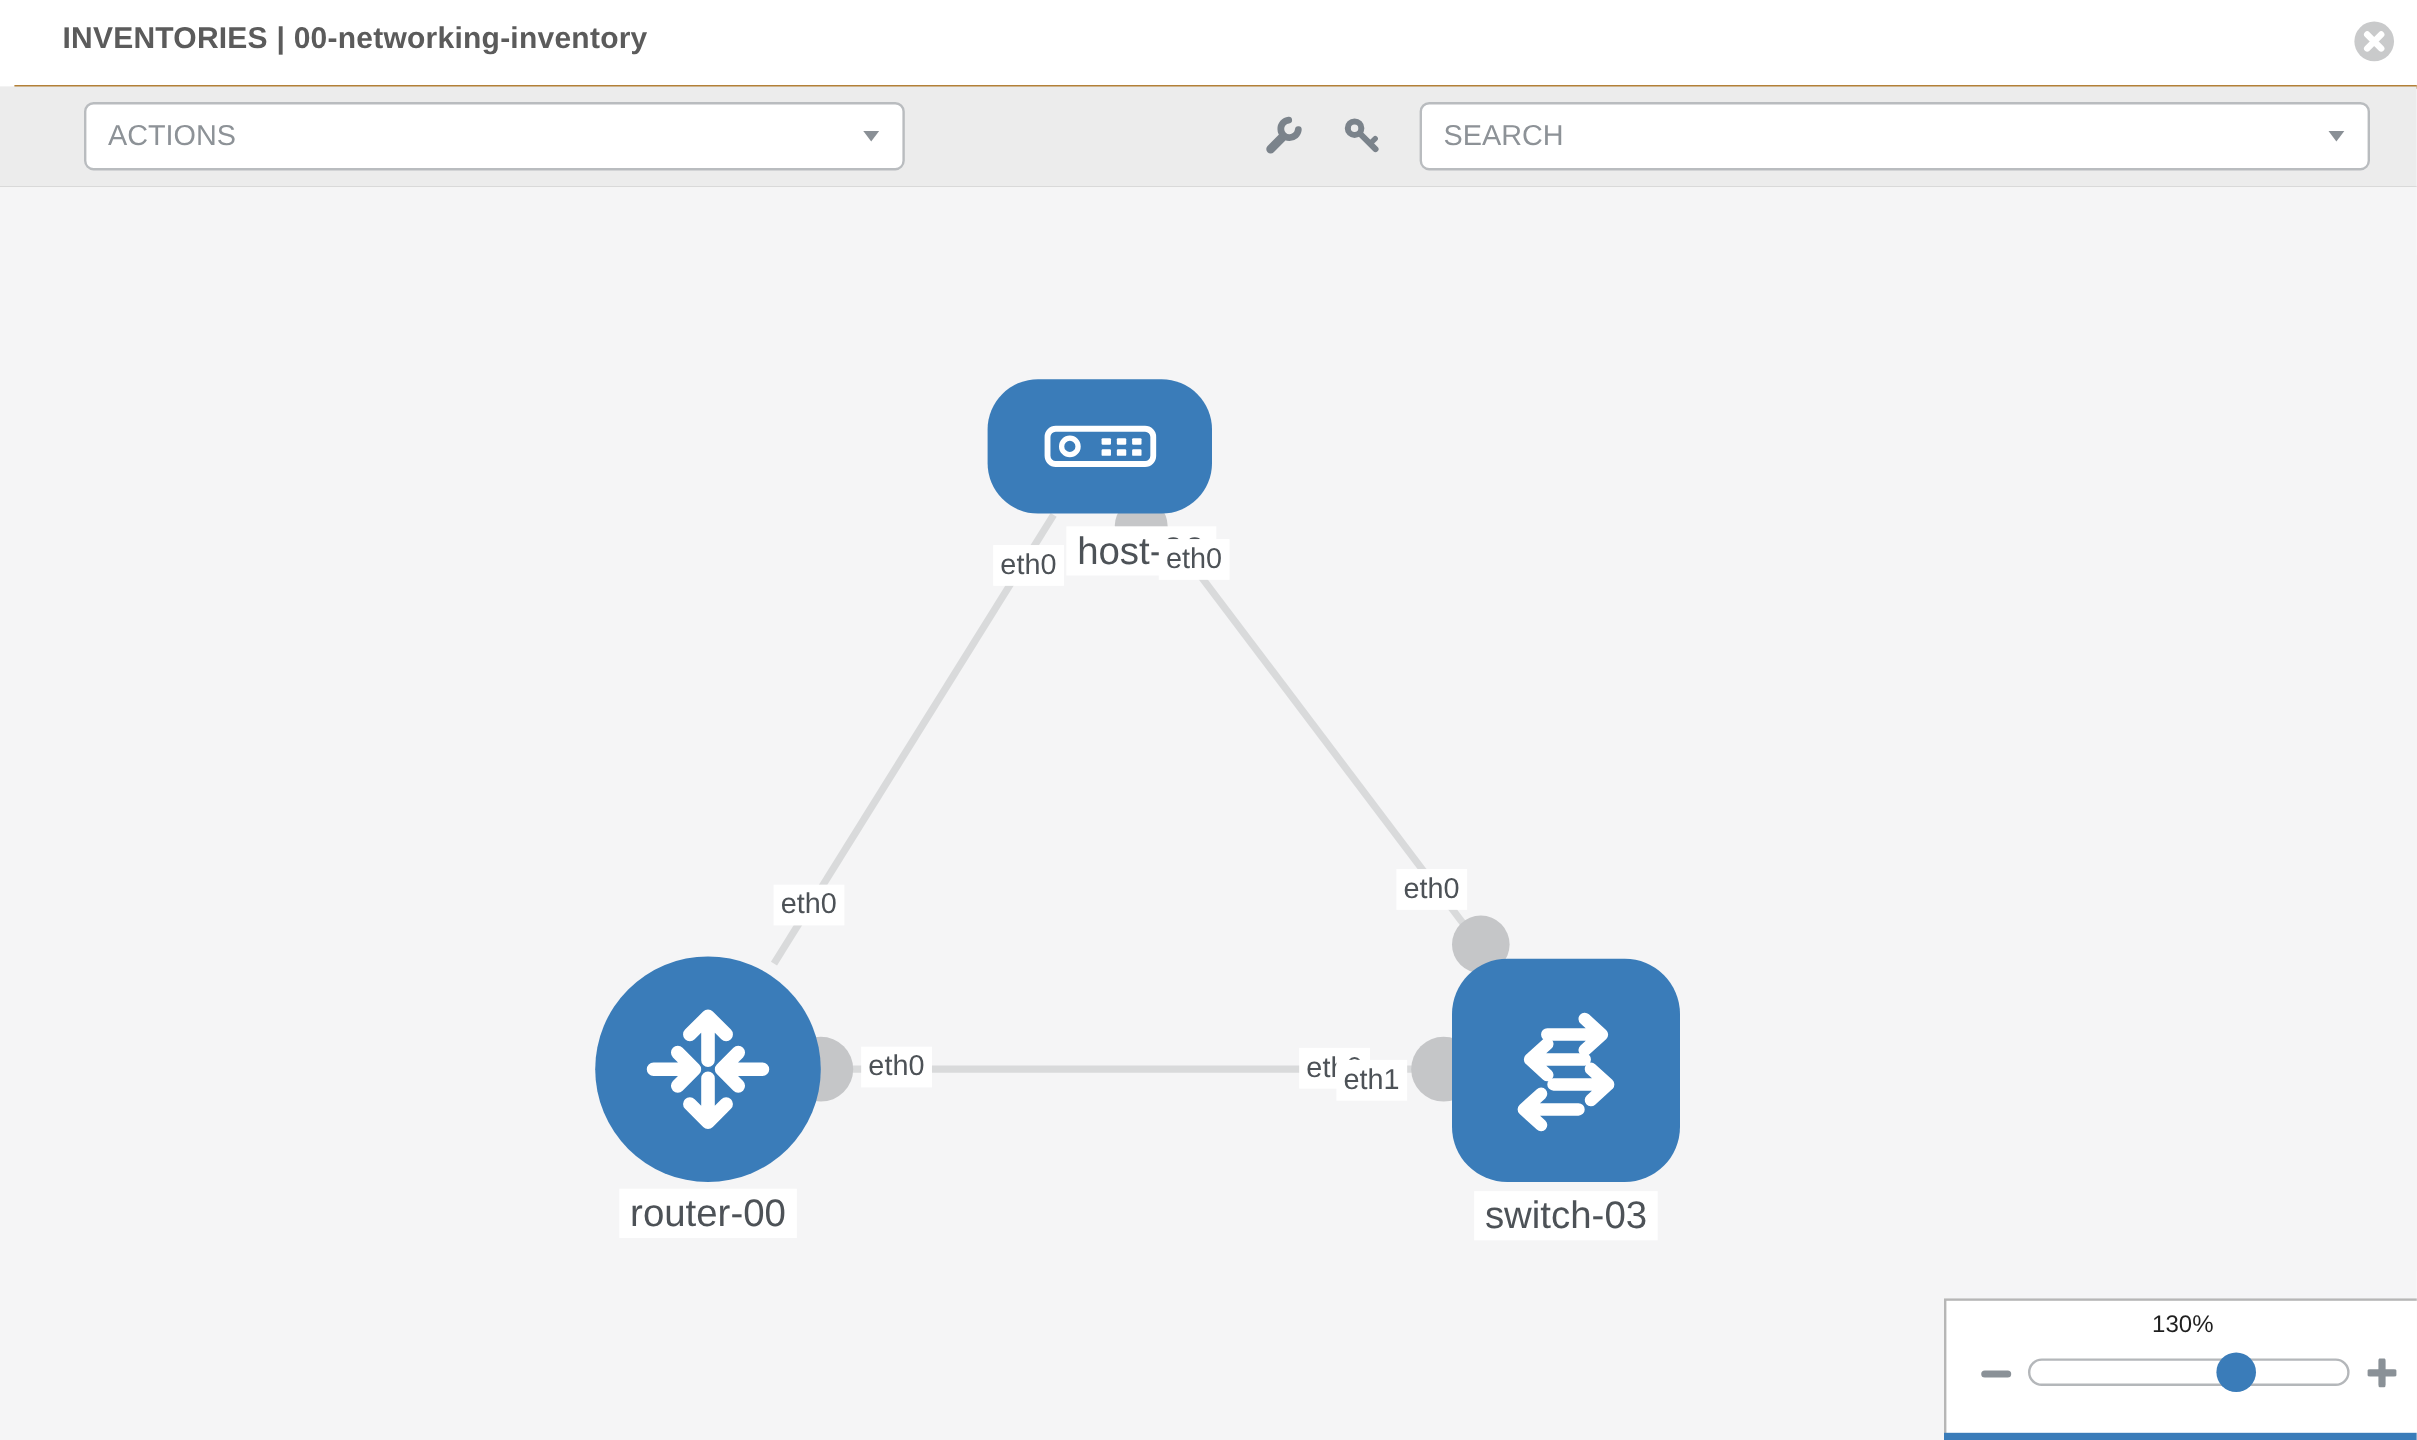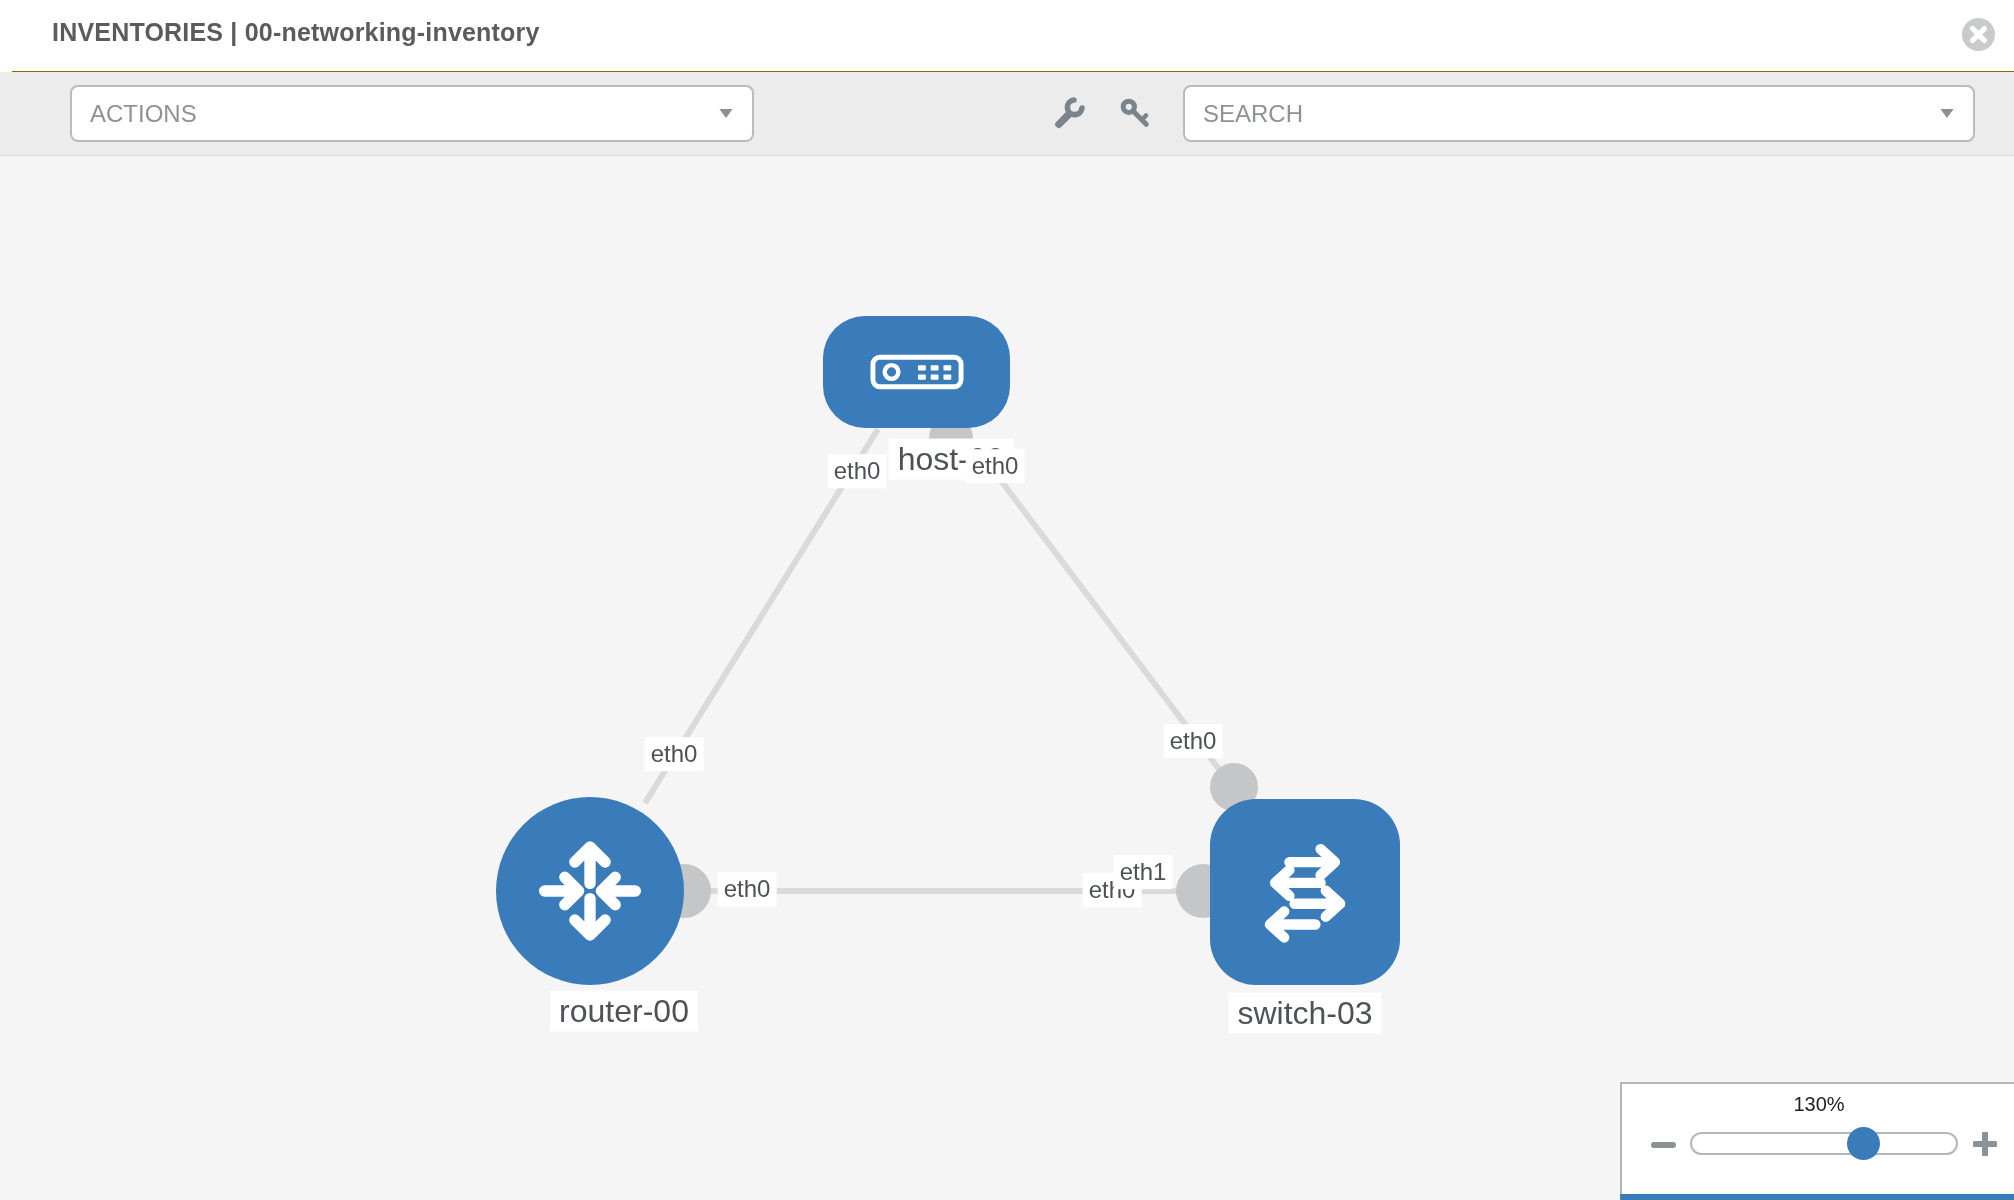--- a/index.html
+++ b/index.html
@@ -133,23 +133,23 @@
   </div>
 
   <div class="chip" style="left:857px;top:315px;">eth0</div>
   <div class="chip node-label" style="left:951px;top:303px;">host-00</div>
   <div class="chip chip-front" style="left:995px;top:310px;">eth0</div>
 
   <div class="chip" style="left:674px;top:598px;">eth0</div>
   <div class="chip" style="left:1193px;top:585px;">eth0</div>
   <div class="chip" style="left:747px;top:733px;">eth0</div>
   <div class="chip" style="left:1112px;top:734px;">eth0</div>
-  <div class="chip chip-front" style="left:1143px;top:716px;">eth1</div>
+  <div class="chip chip-front" style="left:1143px;top:744px;">eth1</div>
 
-  <div class="chip node-label" style="left:624px;top:855px;">router-00</div>
+  <div class="chip node-label" style="left:590px;top:855px;">router-00</div>
   <div class="chip node-label" style="left:1305px;top:857px;">switch-03</div>
 
   <div class="zoom-panel">
     <div class="zoom-level">130%</div>
     <div class="zoom-minus"></div>
     <div class="zoom-track"></div>
     <div class="zoom-thumb"></div>
     <div class="zoom-plus">
       <svg width="24" height="24" viewBox="0 0 24 24">
         <path d="M12 2 V22 M2 12 H22" stroke="#8a9197" stroke-width="6" stroke-linecap="round"></path>

